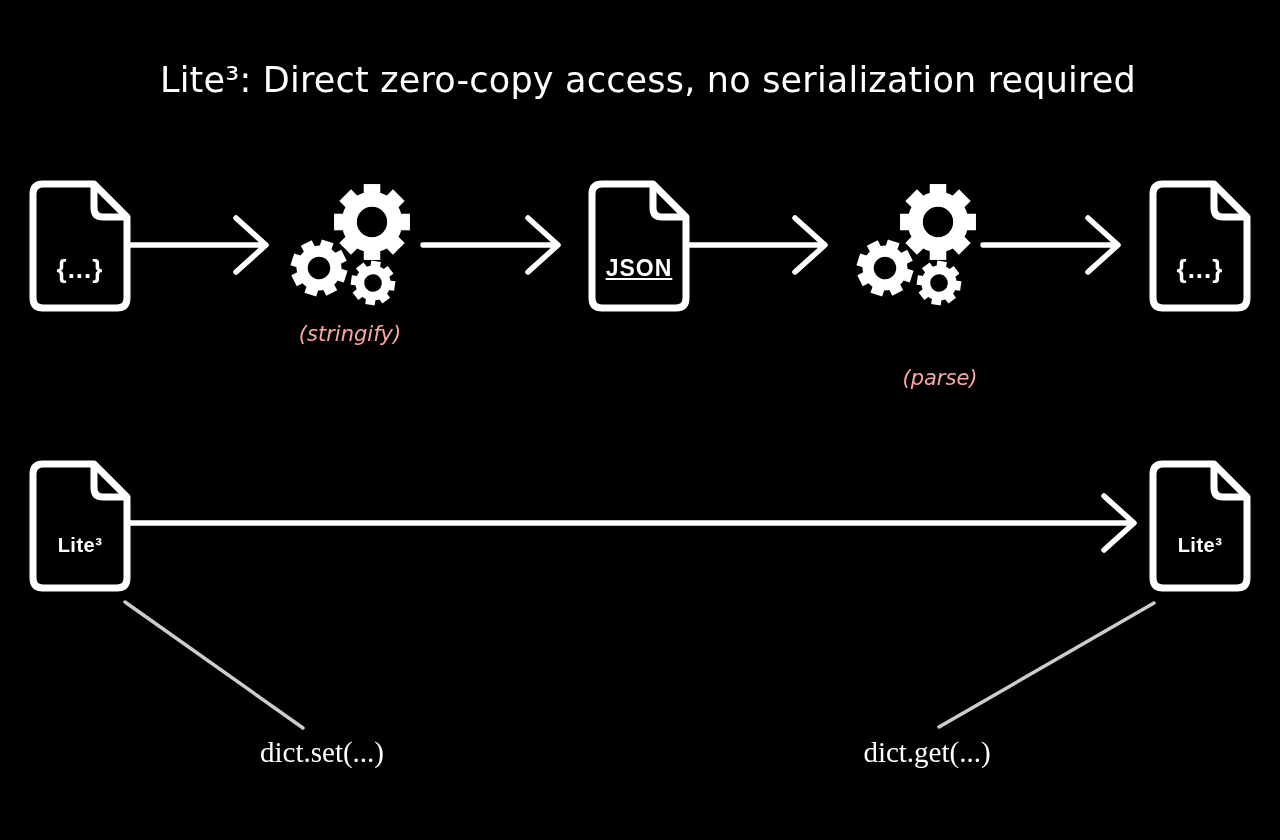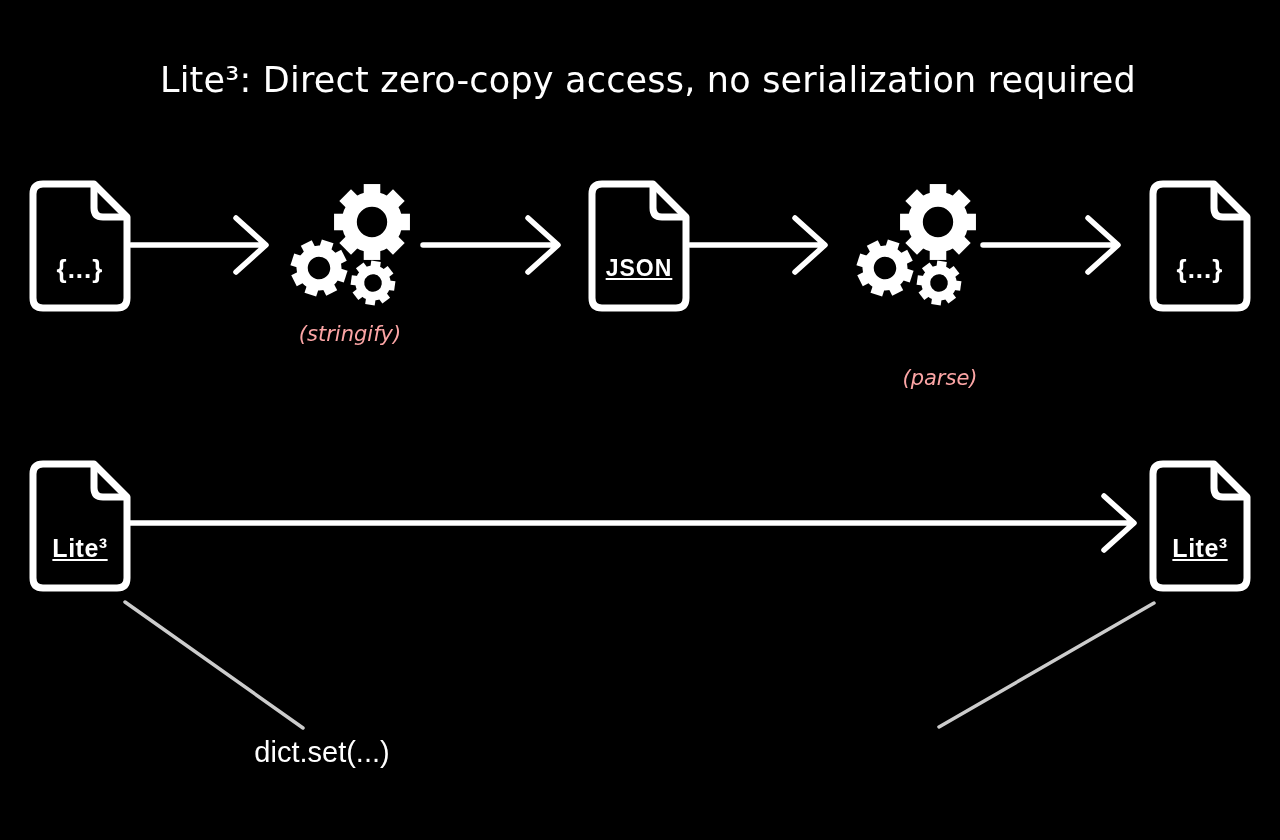--- a/index.html
+++ b/index.html
@@ -24,31 +24,31 @@
   .doc svg{position:absolute;inset:0;width:100%;height:100%;}
   .doc-label{
     position:absolute;left:4%;right:4%;top:56%;
     text-align:center;
     font-weight:bold;
     color:#fff;
     font-family:"Liberation Sans", sans-serif;
   }
   .label-braces{font-size:26px;letter-spacing:1px;}
   .label-json{font-size:23px;letter-spacing:1px;top:57%;text-decoration:underline;}
-  .label-lite{font-size:25px;letter-spacing:0.5px;top:56%;text-decoration:underline;}
+  .label-lite{font-size:20px;letter-spacing:0.5px;top:56%;}
   .flow-note{
     position:absolute;
     font-style:italic;
     font-size:21px;
     color:#fca5a5;
     text-align:center;
   }
   .code-label{
     position:absolute;
-    font-family:Liberation Sans, sans-serif;
+    font-family:Liberation Serif, serif;
     font-size:29px;
     color:#fff;
     text-align:center;
   }
   .arrow-svg, .gears-svg, .lines-svg{position:absolute;}
 </style>
 </head>
 <body>
 
 <div class="canvas">
@@ -146,14 +146,15 @@
       </svg>
     <span class="doc-label label-lite">Lite³</span>
   </div>
 
   <svg class="lines-svg" style="left:0;top:0;" width="1280" height="840" viewBox="0 0 1280 840">
     <line x1="125" y1="602" x2="303" y2="728" stroke="#cccccc" stroke-width="3.5" stroke-linecap="round"></line>
     <line x1="1154" y1="603" x2="939" y2="727" stroke="#cccccc" stroke-width="3.5" stroke-linecap="round"></line>
   </svg>
 
   <div class="code-label" style="left:157px;top:736px;width:330px;">dict.set(...)</div>
+  <div class="code-label" style="left:762px;top:736px;width:330px;">dict.get(...)</div>
 
 </div>
 
 </body></html>

